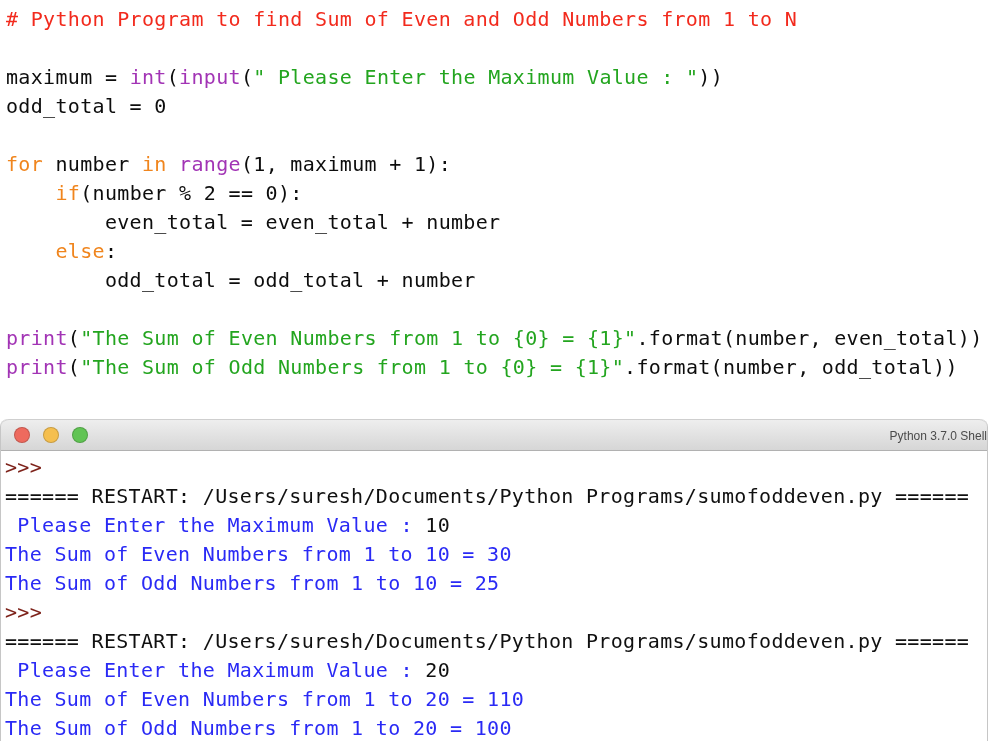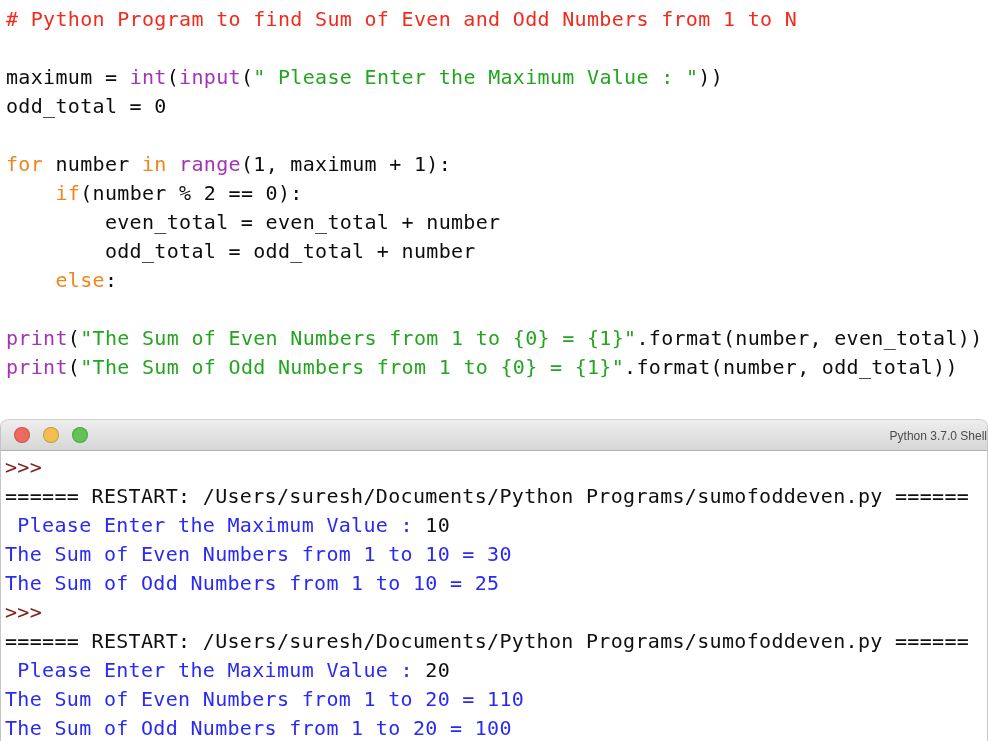--- a/index.html
+++ b/index.html
@@ -53,22 +53,22 @@
 
   <div class="code-area">
       <div class="line"><span class="t-c"># Python Program to find Sum of Even and Odd Numbers from 1 to N</span></div>
       <div class="line">&nbsp;</div>
       <div class="line"><span class="t-p">maximum = </span><span class="t-b">int</span><span class="t-p">(</span><span class="t-b">input</span><span class="t-p">(</span><span class="t-s">" Please Enter the Maximum Value : "</span><span class="t-p">))</span></div>
       <div class="line"><span class="t-p">odd_total = 0</span></div>
       <div class="line">&nbsp;</div>
       <div class="line"><span class="t-k">for</span><span class="t-p"> number </span><span class="t-k">in</span><span class="t-p"> </span><span class="t-b">range</span><span class="t-p">(1, maximum + 1):</span></div>
       <div class="line"><span class="t-p">    </span><span class="t-k">if</span><span class="t-p">(number % 2 == 0):</span></div>
       <div class="line"><span class="t-p">        even_total = even_total + number</span></div>
+      <div class="line"><span class="t-p">    </span><span class="t-k">else</span><span class="t-p">:</span></div>
       <div class="line"><span class="t-p">        odd_total = odd_total + number</span></div>
-      <div class="line"><span class="t-p">    </span><span class="t-k">else</span><span class="t-p">:</span></div>
       <div class="line">&nbsp;</div>
       <div class="line"><span class="t-b">print</span><span class="t-p">(</span><span class="t-s">"The Sum of Even Numbers from 1 to {0} = {1}"</span><span class="t-p">.format(number, even_total))</span></div>
       <div class="line"><span class="t-b">print</span><span class="t-p">(</span><span class="t-s">"The Sum of Odd Numbers from 1 to {0} = {1}"</span><span class="t-p">.format(number, odd_total))</span></div>
     </div>
 
 
   <div class="shell-window">
     <div class="titlebar">
       <div class="lights">
         <span class="light red"></span>

